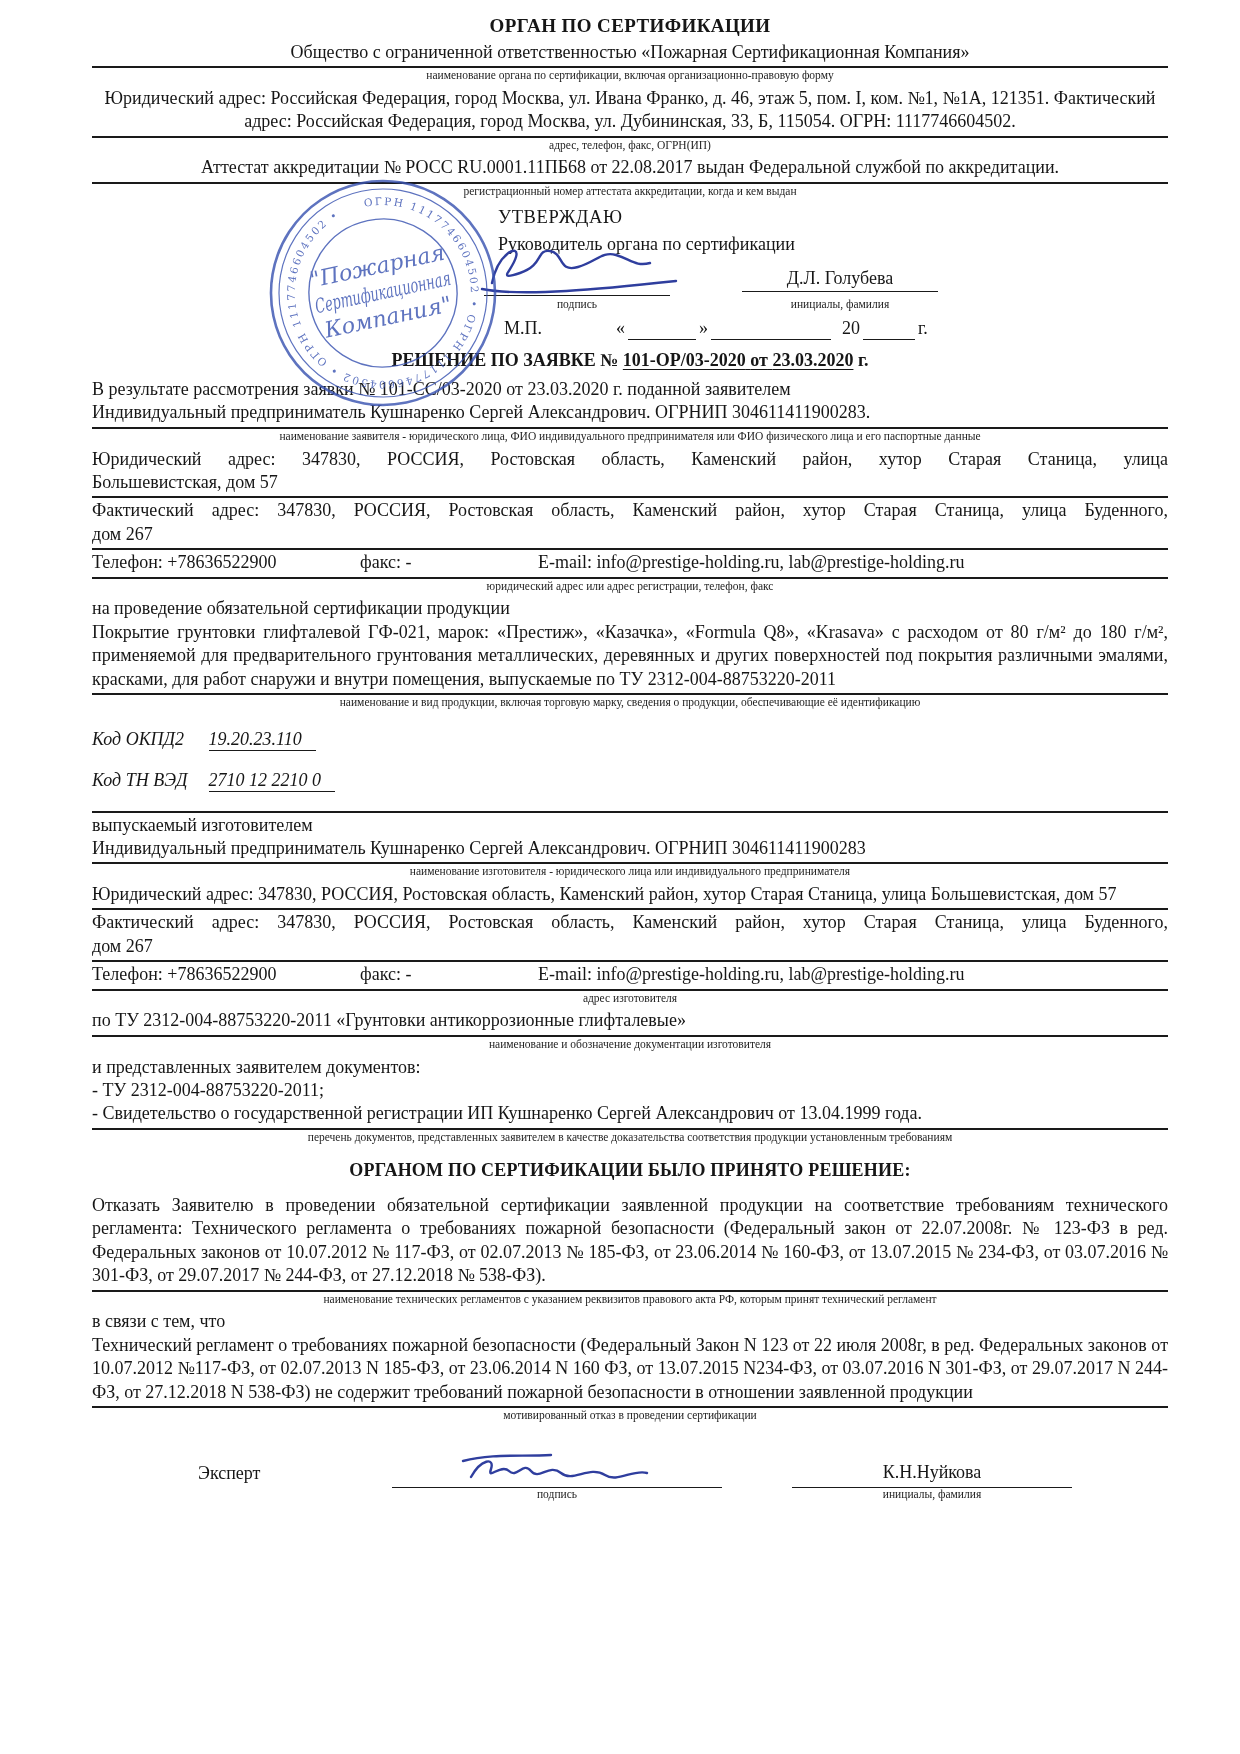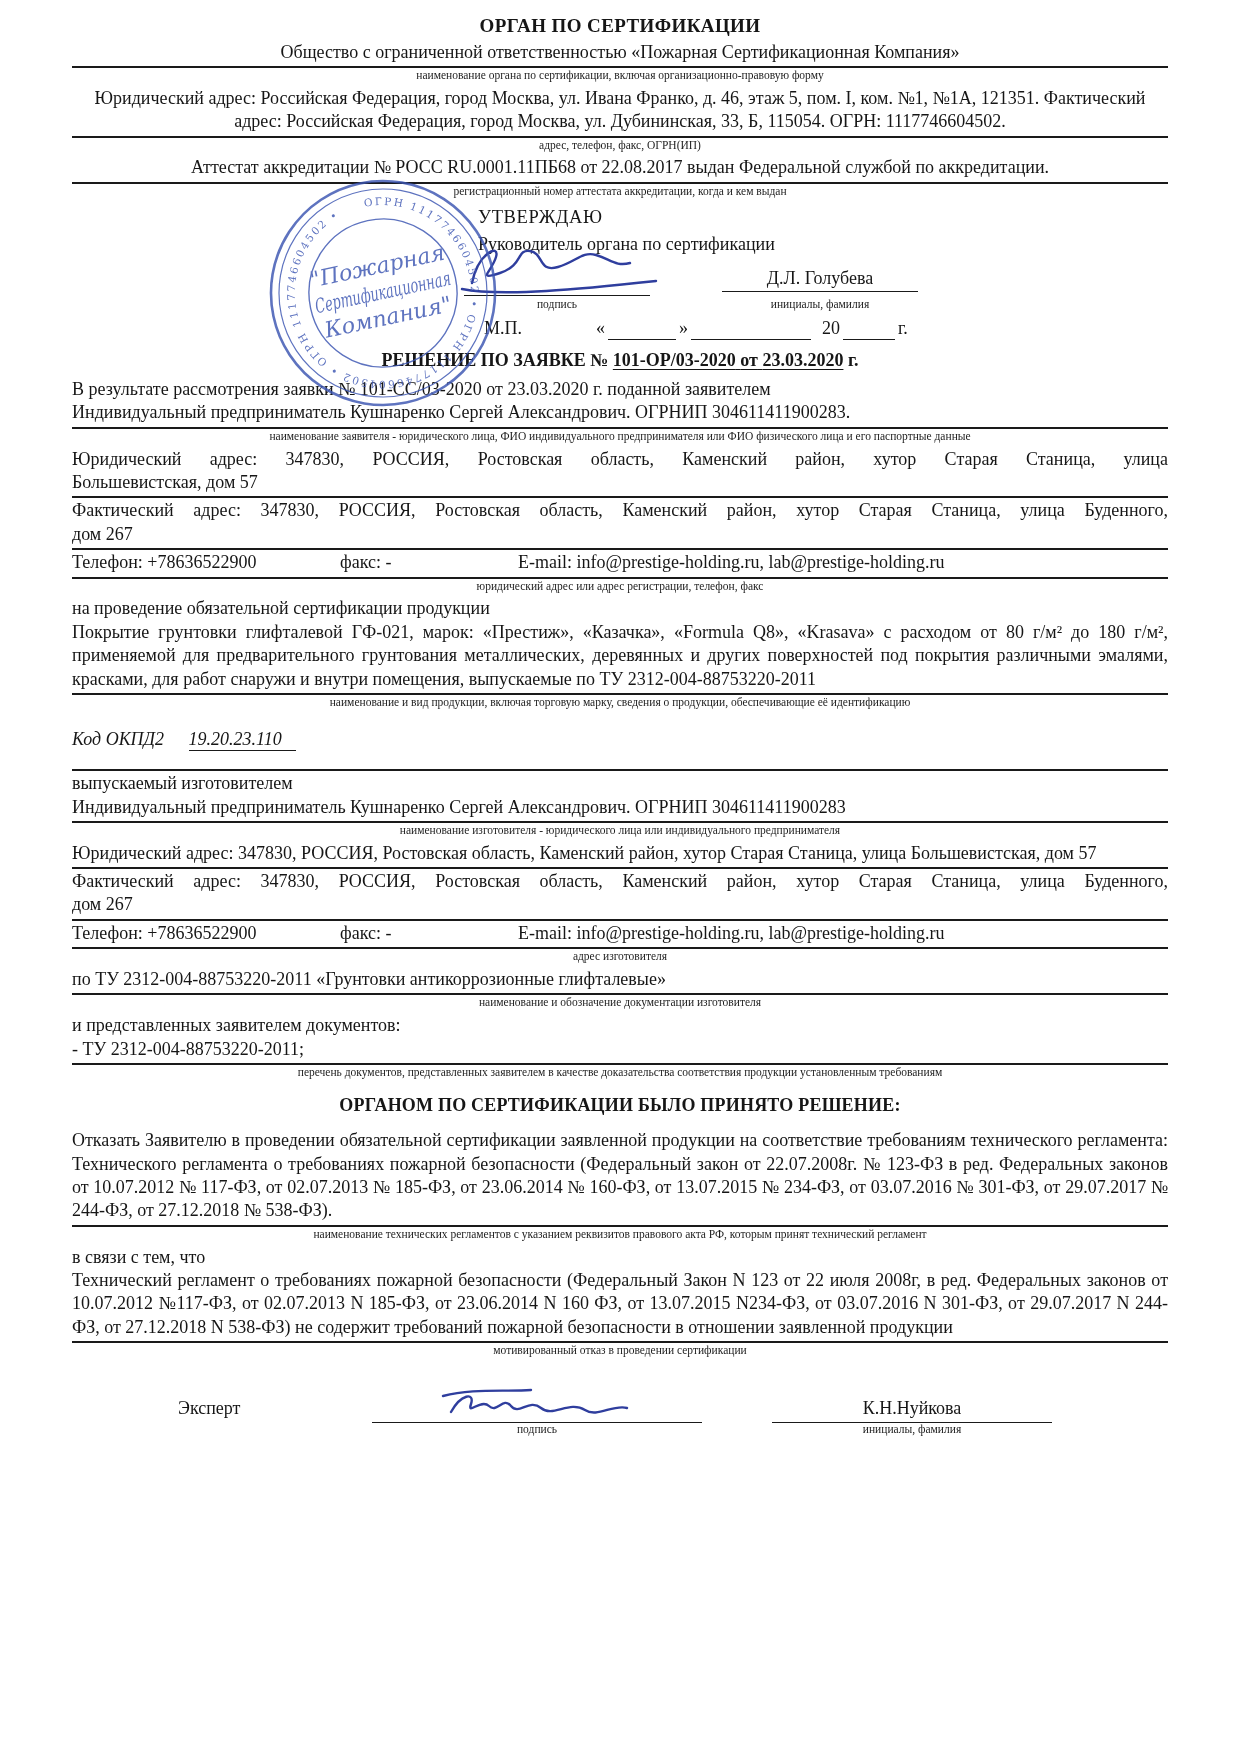--- a/index.html
+++ b/index.html
@@ -1,21 +1,21 @@
 <!DOCTYPE html>
 <html><head>
 <meta charset="utf-8">
 <style>
   * { box-sizing: border-box; }
   html, body { margin: 0; padding: 0; background: #ffffff; }
   .page {
     width: 1240px; height: 1754px; margin: 0 auto; background: #ffffff;
     font-family: "Liberation Serif", "DejaVu Serif", serif;
     color: #161616; font-size: 18px; line-height: 1.3;
-    padding: 14px 72px 0 72px; position: relative; overflow: hidden;
+    padding: 14px 72px 0 92px; position: relative; overflow: hidden;
   }
   .c { text-align: center; }
   .b { font-weight: bold; }
   .j { text-align: justify; }
   .jl { text-align: justify; text-align-last: justify; }
   .u { text-decoration: underline; text-underline-offset: 3px; }
   .sep { border: 0; border-top: 2px solid #1a1a1a; margin: 2px 0 1px 0; }
   .cap { text-align: center; font-size: 11.5px; line-height: 1.2; margin: 0 0 4px 0; color: #1d1d1d; }
   .title { font-size: 19px; letter-spacing: .4px; }
   .orgname { font-size: 18px; margin-top: 2px; }
@@ -150,20 +150,24 @@
 
   <div>на проведение обязательной сертификации продукции</div>
   <div class="j">Покрытие грунтовки глифталевой ГФ-021, марок: «Престиж», «Казачка», «Formula Q8», «Krasava» с расходом от 80 г/м² до 180 г/м², применяемой для предварительного грунтования металлических, деревянных и других поверхностей под покрытия различными эмалями, красками, для работ снаружи и внутри помещения, выпускаемые по ТУ 2312-004-88753220-2011</div>
   <hr class="sep">
   <div class="cap">наименование и вид продукции, включая торговую марку, сведения о продукции, обеспечивающие её идентификацию</div>
 
   <div class="code-row">
     <span class="lbl">Код ОКПД2</span>
     <span class="val">19.20.23.110</span>
   </div>
+  <div class="code-row">
+    <span class="lbl">Код ТН ВЭД</span>
+    <span class="val">2710 12 2210 0</span>
+  </div>
   <hr class="sep">
 
   <div>выпускаемый изготовителем</div>
   <div>Индивидуальный предприниматель Кушнаренко Сергей Александрович. ОГРНИП 304611411900283</div>
   <hr class="sep">
   <div class="cap">наименование изготовителя - юридического лица или индивидуального предпринимателя</div>
 
   <div>Юридический адрес: 347830, РОССИЯ, Ростовская область, Каменский район, хутор Старая Станица, улица Большевистская, дом 57</div>
   <hr class="sep">
 
@@ -178,20 +182,21 @@
   </div>
   <hr class="sep">
   <div class="cap">адрес изготовителя</div>
 
   <div>по ТУ 2312-004-88753220-2011 «Грунтовки антикоррозионные глифталевые»</div>
   <hr class="sep">
   <div class="cap">наименование и обозначение документации изготовителя</div>
 
   <div>и представленных заявителем документов:</div>
   <div>-  ТУ 2312-004-88753220-2011;</div>
+  <div>- Свидетельство о государственной регистрации ИП Кушнаренко Сергей Александрович от 13.04.1999 года.</div>
   <hr class="sep">
   <div class="cap">перечень документов, представленных заявителем в качестве доказательства соответствия продукции установленным требованиям</div>
 
   <div class="c b heading">ОРГАНОМ ПО СЕРТИФИКАЦИИ БЫЛО ПРИНЯТО РЕШЕНИЕ:</div>
 
   <div class="j">Отказать Заявителю в проведении обязательной сертификации заявленной продукции на соответствие требованиям технического регламента: Технического регламента о требованиях пожарной безопасности (Федеральный закон от 22.07.2008г. № 123-ФЗ в ред. Федеральных законов от 10.07.2012 № 117-ФЗ, от 02.07.2013 № 185-ФЗ, от 23.06.2014 № 160-ФЗ, от 13.07.2015 № 234-ФЗ, от 03.07.2016 № 301-ФЗ, от 29.07.2017 № 244-ФЗ, от 27.12.2018 № 538-ФЗ).</div>
   <hr class="sep">
   <div class="cap">наименование технических регламентов с указанием реквизитов правового акта РФ, которым принят технический регламент</div>
 
   <div>в связи с тем, что</div>

